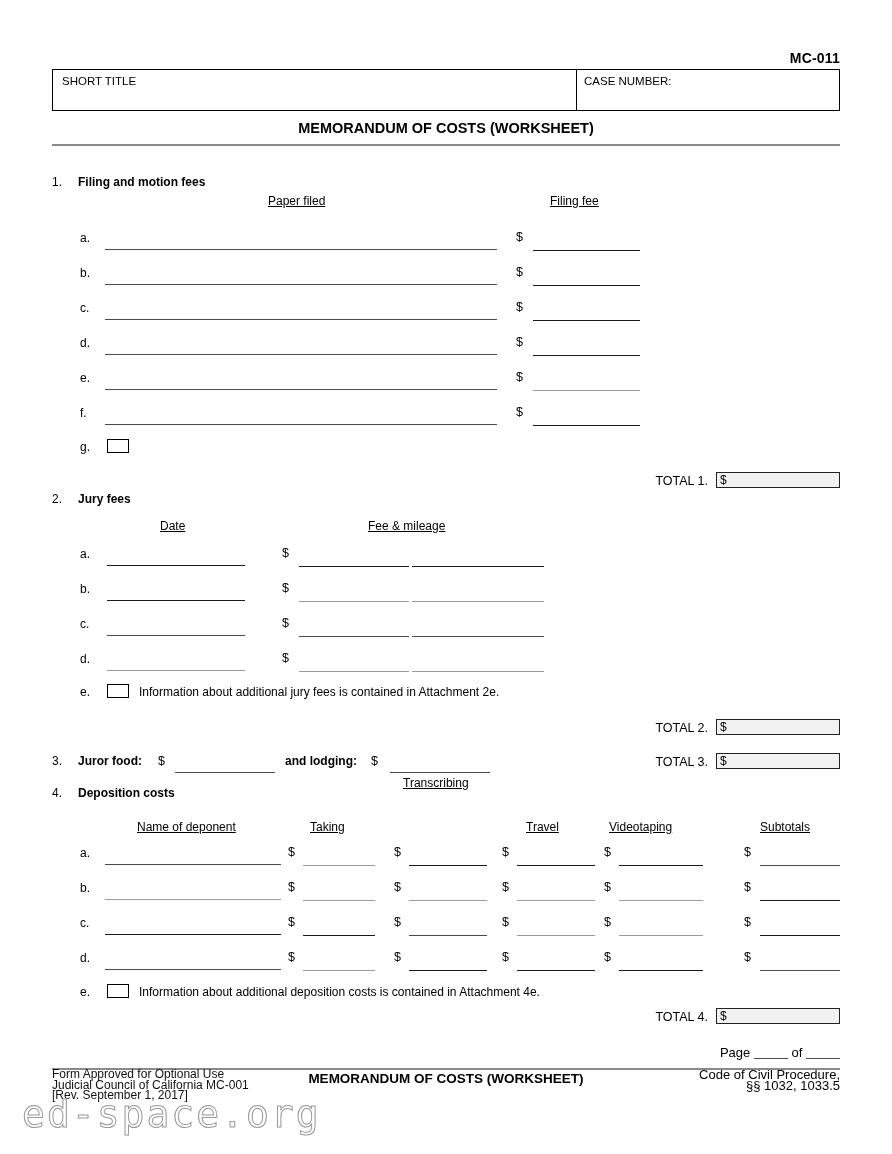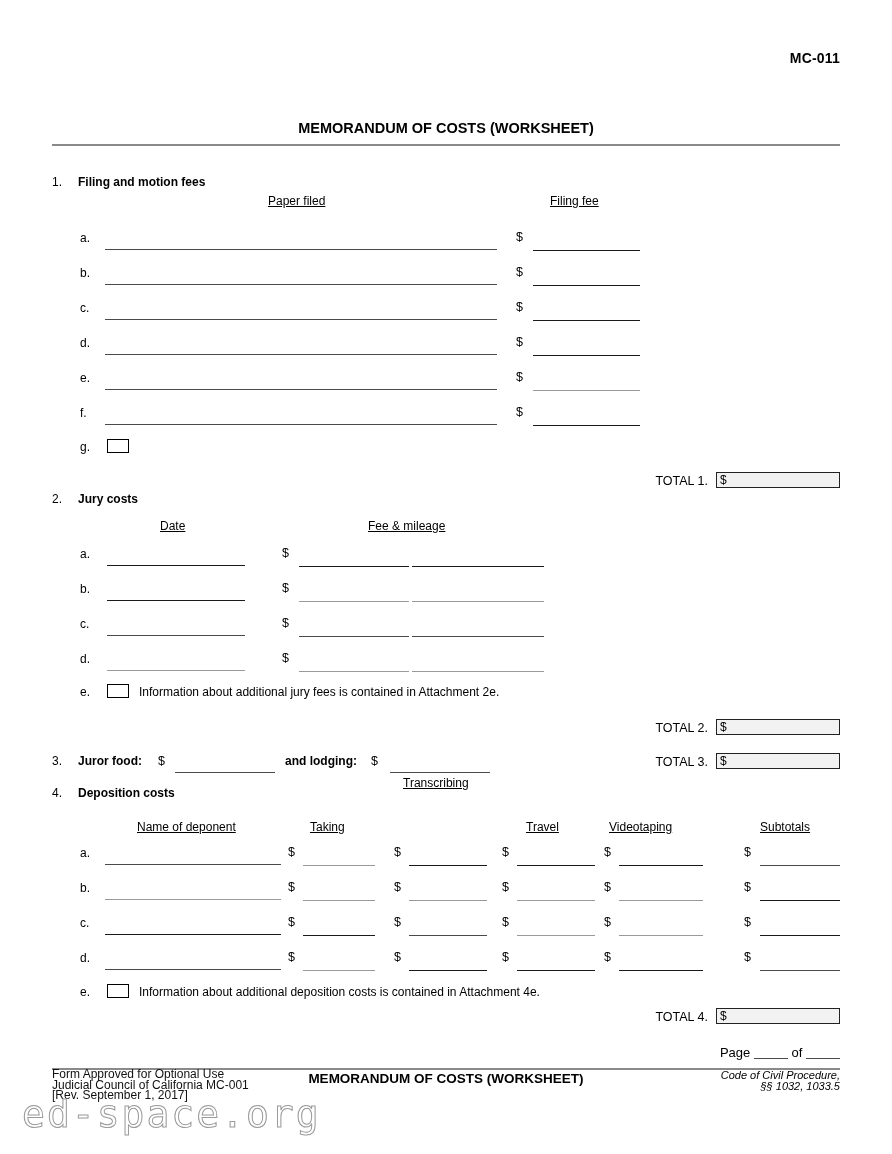--- a/index.html
+++ b/index.html
@@ -189,24 +189,23 @@
     top: 1071px;
     width: 892px;
     text-align: center;
     font-size: 13.5px;
     font-weight: bold;
   }
   .footer-right {
     position: absolute;
     right: 52px;
     top: 1070px;
-    font-size: 11px;
+    font-size: 13px;
     line-height: 10.5px;
     text-align: right;
-    font-style: italic;
   }
 
   .watermark {
     position: absolute;
     left: 22px;
     top: 1092px;
     font-family: "DejaVu Sans Mono", "Liberation Mono", monospace;
     font-size: 38px;
     letter-spacing: 2px;
     color: #ffffff;
@@ -215,20 +214,28 @@
     white-space: nowrap;
   }
 </style>
 </head>
 <body>
 
 <div class="page">
 
   <div class="form-code">MC-011</div>
 
+  <div class="caption-box">
+    <div class="caption-left">
+      <span>SHORT TITLE</span>
+    </div>
+    <div class="caption-right">
+      <span>CASE NUMBER:</span>
+    </div>
+  </div>
 
   <div class="doc-title">MEMORANDUM OF COSTS (WORKSHEET)</div>
   <div class="rule-under-title"></div>
 
   <div class="sec-num" style="left:52px; top:175px;">1.</div>
   <div class="sec-title" style="left:78px; top:175px;">Filing and motion fees</div>
 
   <div class="col-head" style="left:268px; top:194px;">Paper filed</div>
   <div class="col-head" style="left:550px; top:194px;">Filing fee</div>
 
@@ -264,21 +271,21 @@
 
   <div class="item-letter" style="left:80px; top:440px;">g.</div>
   <div class="checkbox" style="left:107px; top:439px;"></div>
 
   <div class="total-label" style="left:612px; top:474px; width:96px;">TOTAL 1.</div>
   <div class="total-box" style="left:716px; top:472px;">
     <span class="tb-dollar">$</span>
   </div>
 
   <div class="sec-num" style="left:52px; top:492px;">2.</div>
-  <div class="sec-title" style="left:78px; top:492px;">Jury costs</div>
+  <div class="sec-title" style="left:78px; top:492px;">Jury fees</div>
 
   <div class="col-head" style="left:160px; top:519px;">Date</div>
   <div class="col-head" style="left:368px; top:519px;">Fee &amp; mileage</div>
 
   <div class="item-letter" style="left:80px; top:547px;">a.</div>
   <div class="fill-line dark" style="left:107px; top:565px; width:138px;"></div>
   <div class="dollar" style="left:282px; top:546px;">$</div>
   <div class="fill-line dark" style="left:299px; top:566px; width:110px;"></div>
   <div class="fill-line dark" style="left:412px; top:566px; width:132px;"></div>
 

